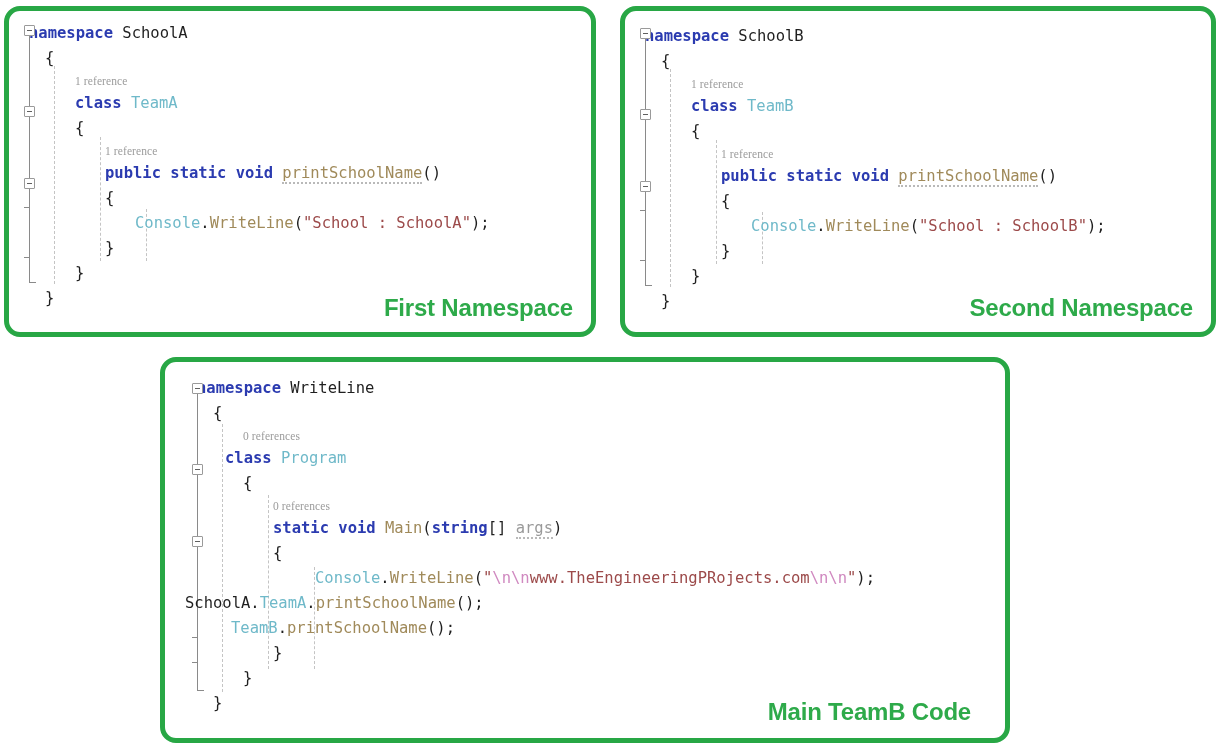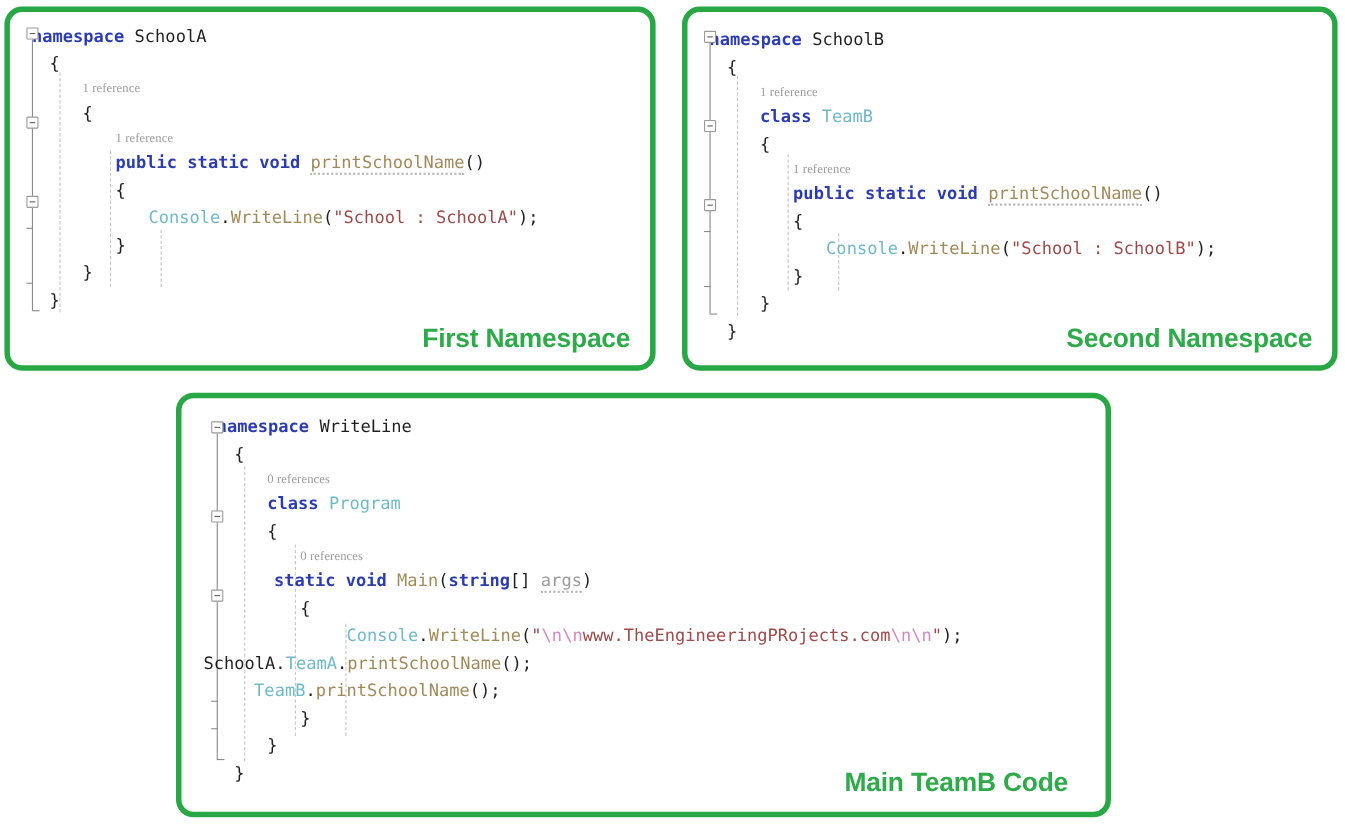--- a/index.html
+++ b/index.html
@@ -155,20 +155,21 @@
     <div class="collapse-box" style="left:15px;  top:95px;"></div>
     <div class="collapse-box" style="left:15px;  top:167px;"></div>
 
     <div class="guide" style="left:45px;  top:55px;  height:218px;"></div>
     <div class="guide" style="left:91px;  top:126px; height:124px;"></div>
     <div class="guide" style="left:137px; top:198px; height:52px;"></div>
 
     <div class="line i0"><span class="kw">namespace</span><span class="pln">&nbsp;</span><span class="pln">SchoolA</span></div>
     <div class="line i1"><span class="pln">{</span></div>
     <div class="line codelens i2">1 reference</div>
+    <div class="line i2"><span class="kw">class</span><span>&nbsp;</span><span class="typ">TeamA</span></div>
     <div class="line i2"><span class="pln">{</span></div>
     <div class="line codelens i3">1 reference</div>
     <div class="line i3"><span class="kw">public static void</span><span>&nbsp;</span><span class="meth squig">printSchoolName</span><span class="pln">()</span></div>
     <div class="line i3"><span class="pln">{</span></div>
     <div class="line i4"><span class="typ">Console</span><span class="pln">.</span><span class="meth">WriteLine</span><span class="pln">(</span><span class="str">"School : SchoolA"</span><span class="pln">);</span></div>
     <div class="line i3"><span class="pln">}</span></div>
     <div class="line i2"><span class="pln">}</span></div>
     <div class="line i1"><span class="pln">}</span></div>
   </div>
   <div class="caption">First Namespace</div>
@@ -217,24 +218,24 @@
     <div class="collapse-box" style="left:27px; top:102px;"></div>
     <div class="collapse-box" style="left:27px; top:174px;"></div>
 
     <div class="guide" style="left:57px;  top:62px;  height:268px;"></div>
     <div class="guide" style="left:103px; top:133px; height:174px;"></div>
     <div class="guide" style="left:149px; top:205px; height:102px;"></div>
 
     <div class="line" style="padding-left:32px"><span class="kw">namespace</span><span>&nbsp;</span><span class="pln">WriteLine</span></div>
     <div class="line" style="padding-left:48px"><span class="pln">{</span></div>
     <div class="line codelens" style="padding-left:78px">0 references</div>
-    <div class="line" style="padding-left:78px"><span class="kw">class</span><span>&nbsp;</span><span class="typ">Program</span></div>
+    <div class="line" style="padding-left:60px"><span class="kw">class</span><span>&nbsp;</span><span class="typ">Program</span></div>
     <div class="line" style="padding-left:78px"><span class="pln">{</span></div>
     <div class="line codelens" style="padding-left:108px">0 references</div>
-    <div class="line" style="padding-left:84px"><span class="kw">static void</span><span>&nbsp;</span><span class="meth">Main</span><span class="pln">(</span><span class="kw">string</span><span class="pln">[]</span><span>&nbsp;</span><span class="prm squig">args</span><span class="pln">)</span></div>
+    <div class="line" style="padding-left:108px"><span class="kw">static void</span><span>&nbsp;</span><span class="meth">Main</span><span class="pln">(</span><span class="kw">string</span><span class="pln">[]</span><span>&nbsp;</span><span class="prm squig">args</span><span class="pln">)</span></div>
     <div class="line" style="padding-left:108px"><span class="pln">{</span></div>
 
     <div class="line" style="padding-left:150px"><span class="typ">Console</span><span class="pln">.</span><span class="meth">WriteLine</span><span class="pln">(</span><span class="str">"</span><span class="esc">\n</span><span class="esc">\n</span><span class="str">www.TheEngineeringPRojects.com</span><span class="esc">\n</span><span class="esc">\n</span><span class="str">"</span><span class="pln">);</span></div>
 
     <div class="line" style=""><span class="pln">SchoolA</span><span class="pln">.</span><span class="typ">TeamA</span><span class="pln">.</span><span class="meth">printSchoolName</span><span class="pln">();</span></div>
 
     <div class="line" style="padding-left:66px"><span class="typ">TeamB</span><span class="pln">.</span><span class="meth">printSchoolName</span><span class="pln">();</span></div>
 
     <div class="line" style="padding-left:108px"><span class="pln">}</span></div>
     <div class="line" style="padding-left:78px"><span class="pln">}</span></div>

